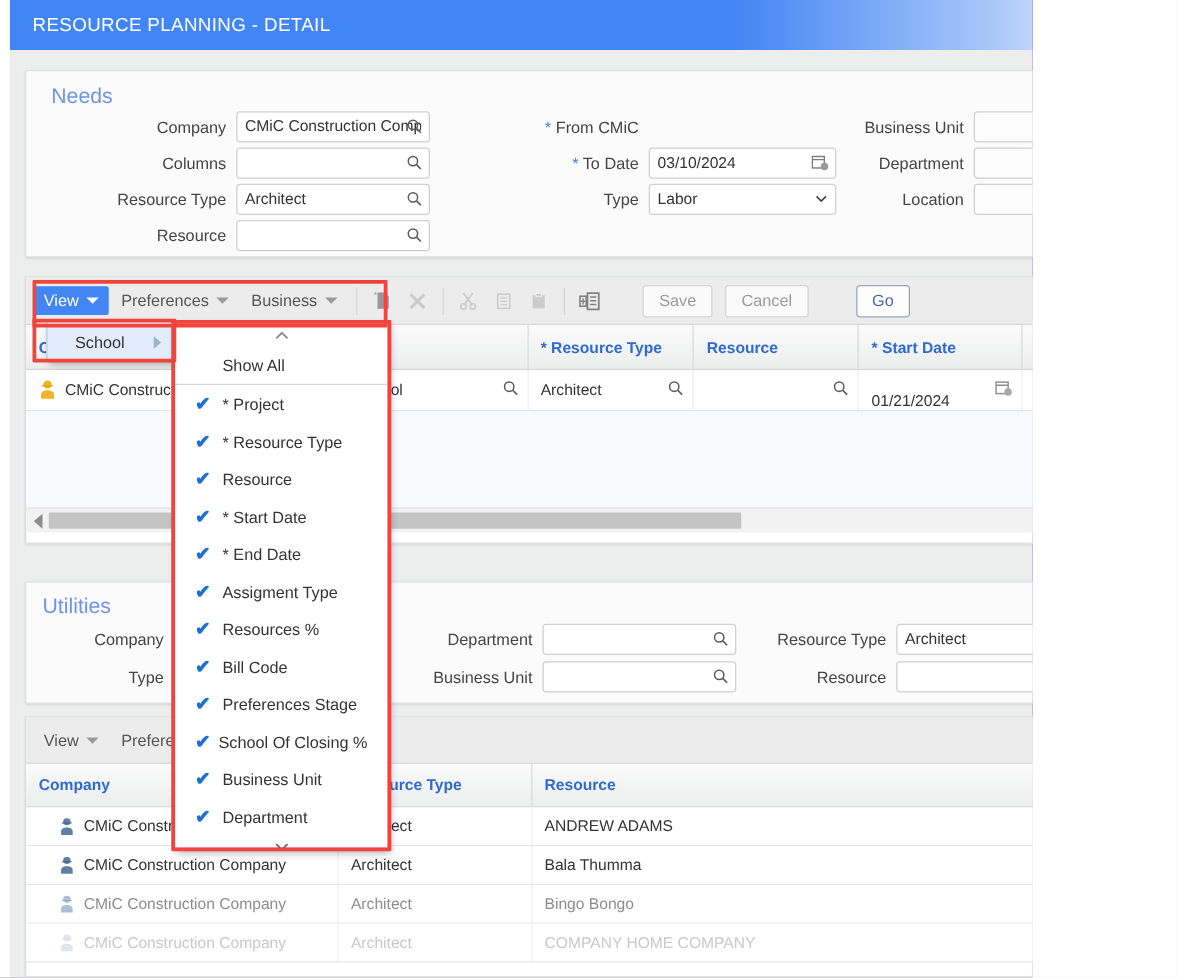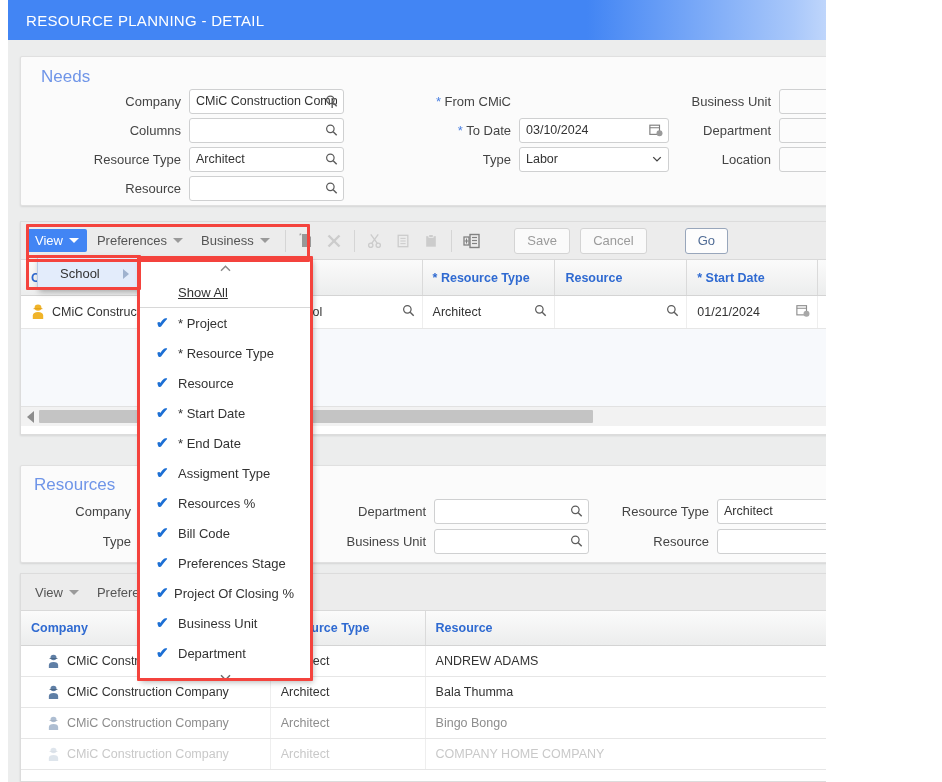--- a/index.html
+++ b/index.html
@@ -347,21 +347,21 @@
       </div>
       <div class="gc" style="width:132px;">
         <span></span>
         <span class="cell-ic">
           <svg class="mag" viewBox="0 0 16 16">
               <circle cx="6.6" cy="6.6" r="4.6" fill="none" stroke="#5b5b5b" stroke-width="1.5"></circle>
               <line x1="10.1" y1="10.1" x2="14.4" y2="14.4" stroke="#5b5b5b" stroke-width="1.7"></line>
             </svg>
         </span>
       </div>
-      <div class="gc" style="width:131px;">
+      <div class="gc" style="width:131px;align-items:flex-end;">
         <span>01/21/2024</span>
         <span class="cell-ic">
           <svg class="cal" viewBox="0 0 16 16">
               <rect x="1" y="2.5" width="11" height="10.5" fill="none" stroke="#8d8d8d" stroke-width="1.3"></rect>
               <line x1="1" y1="5.4" x2="12" y2="5.4" stroke="#8d8d8d" stroke-width="1.3"></line>
               <circle cx="12" cy="11.6" r="3.4" fill="#a8a8a8"></circle>
             </svg>
         </span>
       </div>
       <div class="gc" style="width:131px;">
@@ -379,21 +379,21 @@
     <div style="height:77px;background:#f7f9fc;"></div>
 
     <div class="hscroll">
       <div class="harrow" style="left:6px;border-right:7px solid #8d8d8d;"></div>
       <div class="hthumb" style="left:18px;width:554px;"></div>
     </div>
   </div>
 
   <div class="panel" style="left:20px;top:465px;width:930px;height:98px;">
 
-    <div class="panel-title" style="position:absolute;left:13px;top:9px;">Resources</div>
+    <div class="panel-title" style="position:absolute;left:13px;top:9px;">Utilities</div>
 
     <div class="field-row" style="left:20px;top:33px;">
       <div class="fld-label" style="width:90px;">Company</div>
       <div class="inp" style="width:160px;margin-left:8px;">
         <span class="val">CMiC Construction Company</span>
         <span class="icon-right">
           <svg class="mag" viewBox="0 0 16 16">
               <circle cx="6.6" cy="6.6" r="4.6" fill="none" stroke="#5b5b5b" stroke-width="1.5"></circle>
               <line x1="10.1" y1="10.1" x2="14.4" y2="14.4" stroke="#5b5b5b" stroke-width="1.7"></line>
             </svg>
@@ -552,21 +552,21 @@
 
   <div class="menu-pop" style="left:139px;top:258px;width:172px;height:421px;">
 
     <div class="scroll-chev">
       <svg width="15" height="9" viewBox="0 0 16 10">
           <polyline points="3,7.5 8,2.5 13,7.5" fill="none" stroke="#8a8a8a" stroke-width="1.6"></polyline>
         </svg>
     </div>
 
     <div class="mi" style="height:30px;">
-      <span style="padding-left:22px;text-decoration:underline;">Show All</span>
+      <span style="padding-left:22px;">Show All</span>
     </div>
     <div class="mi-divider"></div>
 
     <div class="mi" style="height:30px;">
       <span class="chk">✔</span>
       <span>* Project</span>
     </div>
     <div class="mi" style="height:30px;">
       <span class="chk">✔</span>
       <span>* Resource Type</span>
@@ -594,21 +594,21 @@
     <div class="mi" style="height:30px;">
       <span class="chk">✔</span>
       <span>Bill Code</span>
     </div>
     <div class="mi" style="height:30px;">
       <span class="chk">✔</span>
       <span>Preferences Stage</span>
     </div>
     <div class="mi" style="height:30px;">
       <span class="chk">✔</span>
-      <span>Project Of Closing %</span>
+      <span>School Of Closing %</span>
     </div>
     <div class="mi" style="height:30px;">
       <span class="chk">✔</span>
       <span>Business Unit</span>
     </div>
     <div class="mi" style="height:30px;">
       <span class="chk">✔</span>
       <span>Department</span>
     </div>
 

